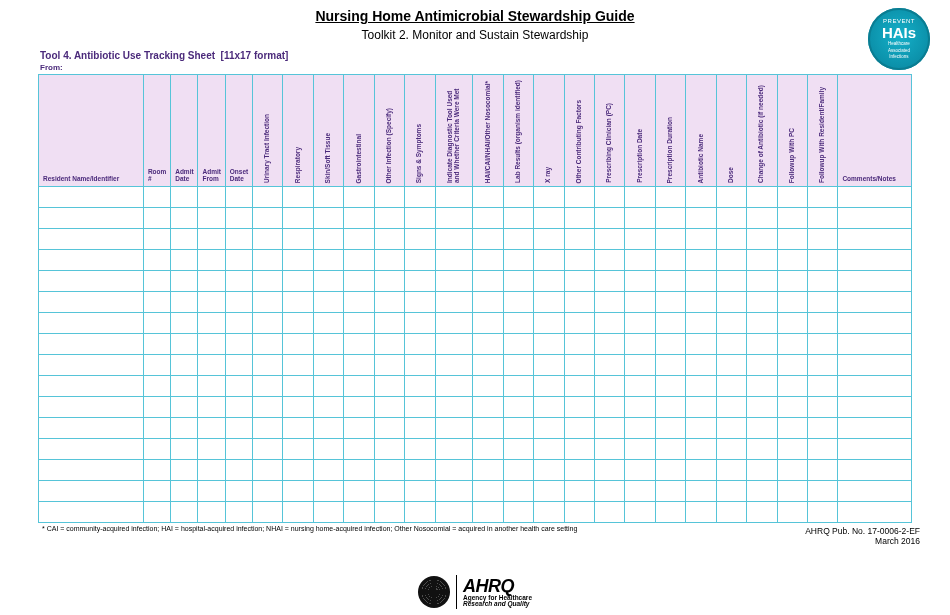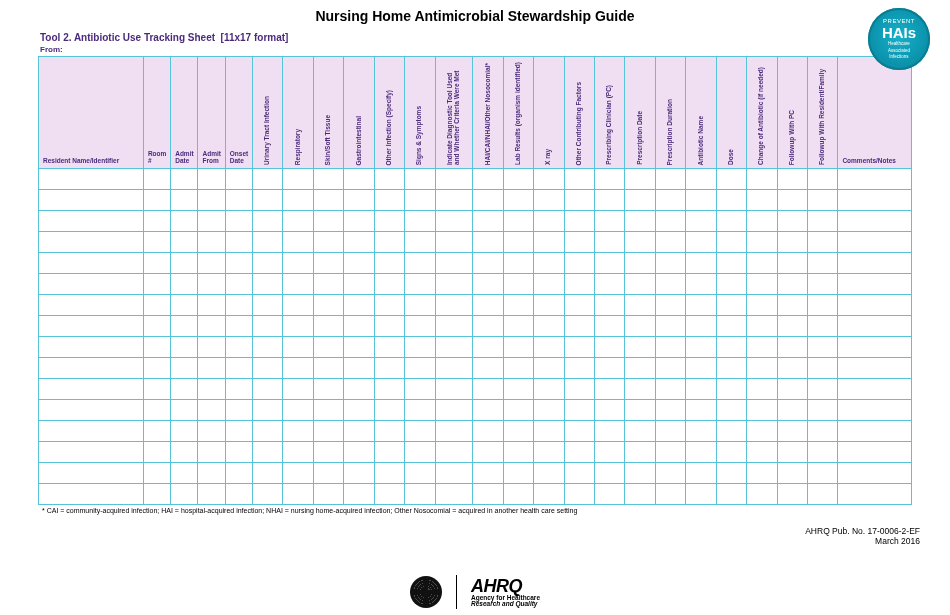--- a/index.html
+++ b/index.html
@@ -6,21 +6,21 @@
   body {
     font-family: Arial, Helvetica, sans-serif;
     background: #fff;
     width: 950px;
     height: 615px;
     position: relative;
     overflow: hidden;
     font-size: 10px;
   }
   .title-block { text-align: center; padding-top: 8px; }
-  .main-title { font-size: 14px; font-weight: bold; color: #000; }
+  .main-title { font-size: 14px; font-weight: bold; color: #000; text-decoration: underline; }
   .sub-title { font-size: 12px; color: #000; margin-top: 4px; }
   .tool-line { color: #4b2a7b; font-weight: bold; font-size: 10px; margin: 8px 0 2px 40px; }
   .tool-line .fmt { color: #4b2a7b; font-weight: bold; }
   .month-line { color: #4b2a7b; font-weight: bold; font-size: 8px; margin: 0 0 2px 40px; }
 
   .badge {
     position: absolute;
     top: 8px; right: 20px;
     width: 62px; height: 62px;
     border-radius: 50%;
@@ -90,21 +90,21 @@
     bottom: 68px;
     text-align: right;
     font-size: 8.5px;
     color: #000;
     line-height: 1.25;
   }
   .logo-block {
     position: absolute;
     left: 50%; transform: translateX(-50%);
     bottom: 6px;
-    display: flex; align-items: center; gap: 14px;
+    display: flex; align-items: center; gap: 6px;
   }
   .hhs-seal {
     width: 32px; height: 32px;
     border-radius: 50%;
     background: #111;
     position: relative;
     overflow: hidden;
   }
   .hhs-seal::before{
     content:"";
@@ -127,24 +127,25 @@
 <div class="badge">
   <div class="prevent">PREVENT</div>
   <div class="hais">HAIs</div>
   <div class="small">Healthcare</div>
   <div class="small">Associated</div>
   <div class="small">Infections</div>
 </div>
 
 <div class="title-block">
   <div class="main-title">Nursing Home Antimicrobial Stewardship Guide</div>
+  <div class="sub-title">Toolkit 2. Monitor and Sustain Stewardship</div>
 </div>
 
 <div class="tool-line">
-  <span>Tool 2. Antibiotic Use Tracking Sheet</span>
+  <span>Tool 4. Antibiotic Use Tracking Sheet</span>
   &nbsp;<span class="fmt">[11x17 format]</span>
 </div>
 <div class="month-line">From:</div>
 
 <div class="sheet">
   <table class="tracking">
     <colgroup id="colgroup">
         <col class="c-name">
         <col class="c-nar">
         <col class="c-nar">

